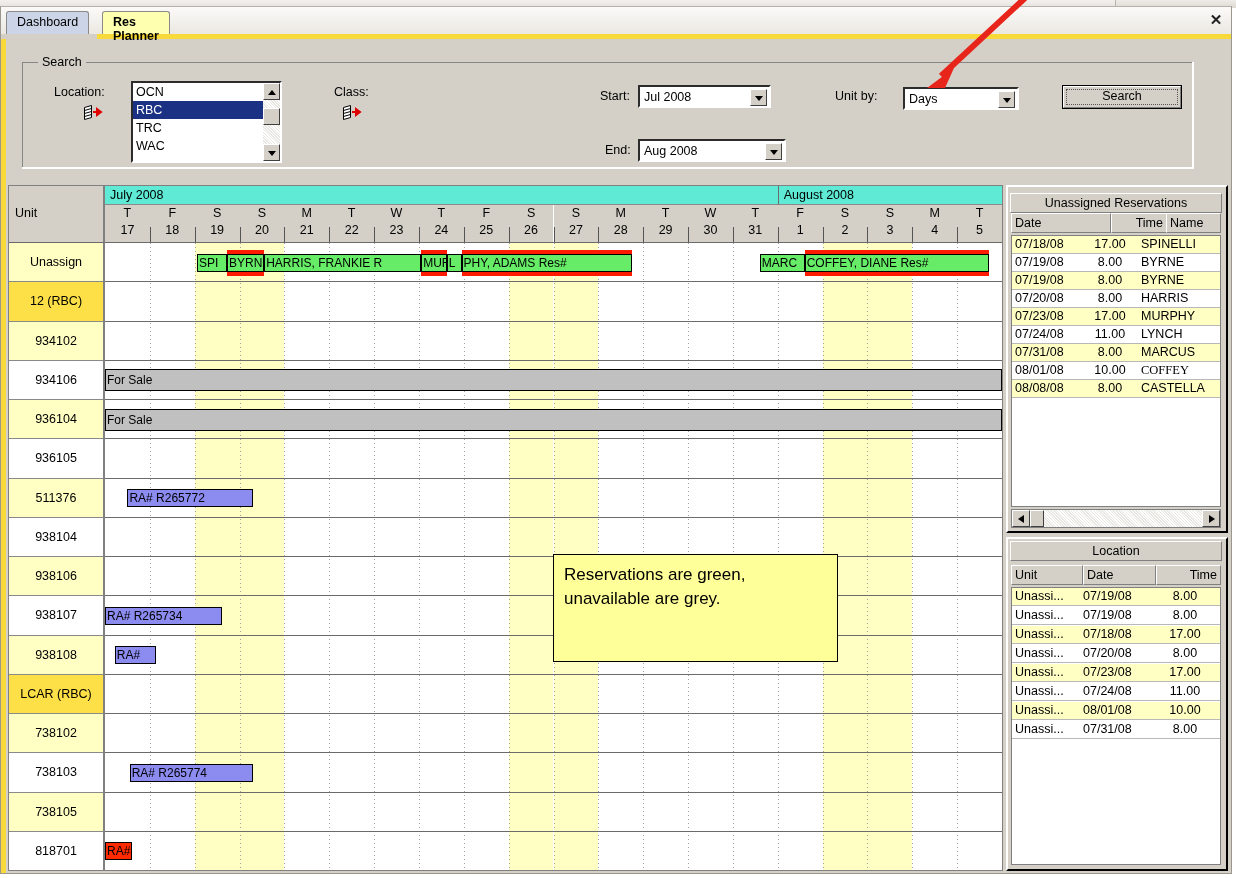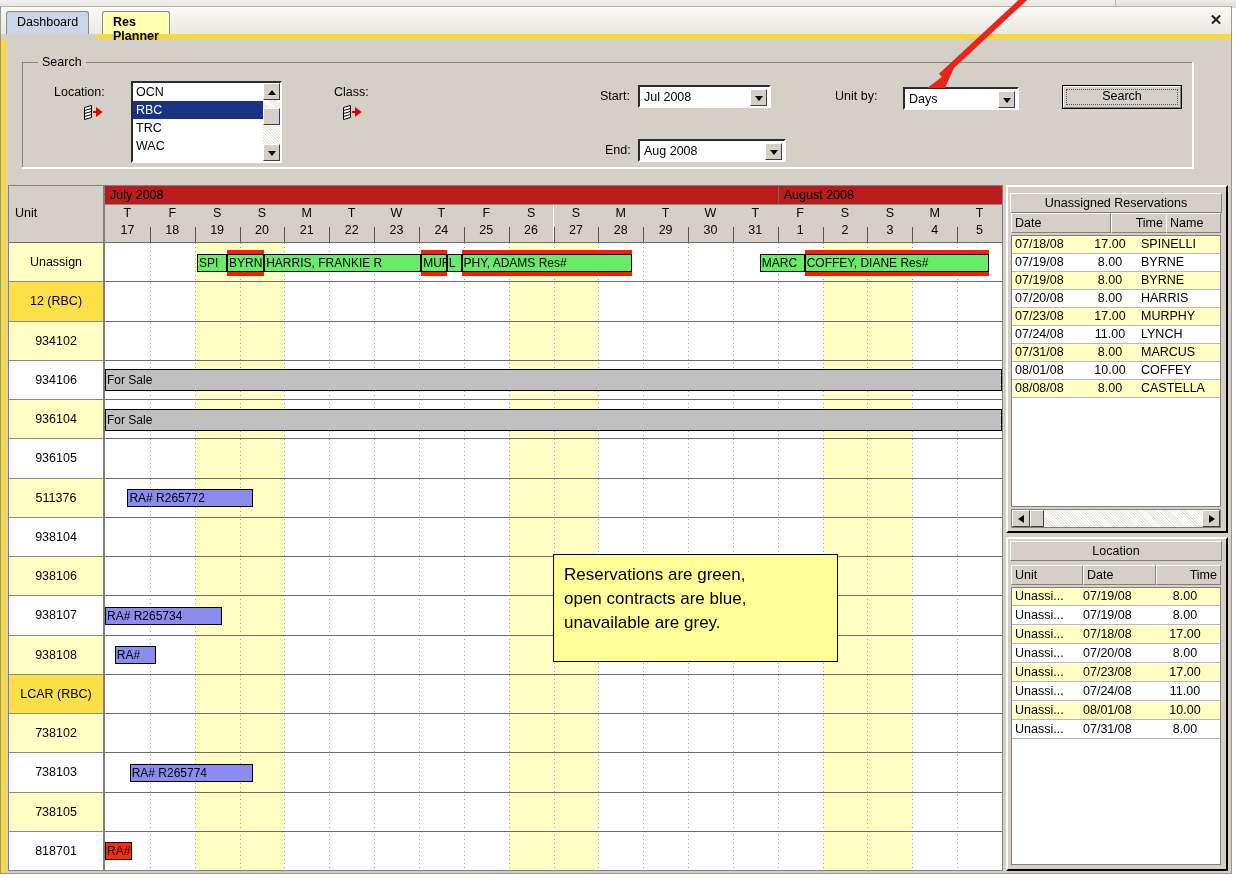--- a/index.html
+++ b/index.html
@@ -68,21 +68,21 @@
 
   
   .gridwrap{position:absolute;left:8px;top:185px;width:995px;height:686px;background:#fff;
             border:1px solid #808080;box-sizing:border-box;}
   .rightwrap{position:absolute;left:1006px;top:185px;width:222px;height:686px;background:#d4d0c8;}
   .unit-hdr{position:absolute;left:0;top:0;width:96px;height:57px;background:#d4d0c8;
             border-right:2px solid #808080;border-bottom:1px solid #6b6b6b;box-sizing:border-box;}
   .unit-hdr span{position:absolute;left:6px;top:20px;font-size:12.5px;}
 
   .monthcell{position:absolute;top:0;height:19px;border-bottom:1px solid #8a8a8a;box-sizing:border-box;
-             font-size:12.5px;padding-left:5px;line-height:18px;background:#b91c1c;}
+             font-size:12.5px;padding-left:5px;line-height:18px;background:#5eead4;}
   .monthcell.sep{border-left:1px solid #6b6b6b;}
   .daycell{position:absolute;top:19px;height:38px;box-sizing:border-box;text-align:center;font-size:12.5px;background:#d4d0c8;}
   .daycell .dw{display:block;line-height:17px;}
   .daycell .dn{display:block;line-height:17px;}
   .daytick{position:absolute;top:41px;width:1px;height:15px;background:#555;}
   .hdr-bottomline{position:absolute;left:96px;top:56px;height:2px;background:#6b6b6b;}
 
   
   .gridbody{position:absolute;left:0;top:57px;right:0;bottom:0;overflow:hidden;}
   .unitcol{position:absolute;left:0;top:0;width:96px;bottom:0;border-right:2px solid #808080;box-sizing:border-box;background:#fff;}
@@ -507,21 +507,21 @@
             <div class="td " style="left: 126px; width: 84px;">LYNCH</div>
           </div>
           <div class="tr alt" style="top: 108px;">
             <div class="td " style="left: 0px; width: 72px;">07/31/08</div>
             <div class="td right" style="left: 72px; width: 52px;">8.00</div>
             <div class="td " style="left: 126px; width: 84px;">MARCUS</div>
           </div>
           <div class="tr norm" style="top: 126px;">
             <div class="td " style="left: 0px; width: 72px;">08/01/08</div>
             <div class="td right" style="left: 72px; width: 52px;">10.00</div>
-            <div class="td " style="left: 126px; width: 84px;">COFFEY</div>
+            <div class="td " style="left: 126px; width: 84px; font-family: Liberation Serif, serif;">COFFEY</div>
           </div>
           <div class="tr alt" style="top: 144px;">
             <div class="td " style="left: 0px; width: 72px;">08/08/08</div>
             <div class="td right" style="left: 72px; width: 52px;">8.00</div>
             <div class="td " style="left: 126px; width: 84px;">CASTELLA</div>
           </div>
         </div>
     </div>
     <div class="hscroll" style="left:5px;top:324px;width:210px;">
       <div class="hs-btn" style="left:0;">
@@ -582,17 +582,16 @@
             <div class="td " style="left: 0px; width: 66px;">Unassi...</div>
             <div class="td " style="left: 68px; width: 74px;">07/31/08</div>
             <div class="td right" style="left: 142px; width: 62px;">8.00</div>
           </div>
         </div>
     </div>
   </div>
 
   <div class="callout">
     <div>Reservations are green,</div>
-    <div>open contracts are blue,</div>
     <div>unavailable are grey.</div>
   </div>
 
 </div>
 
 </body></html>

